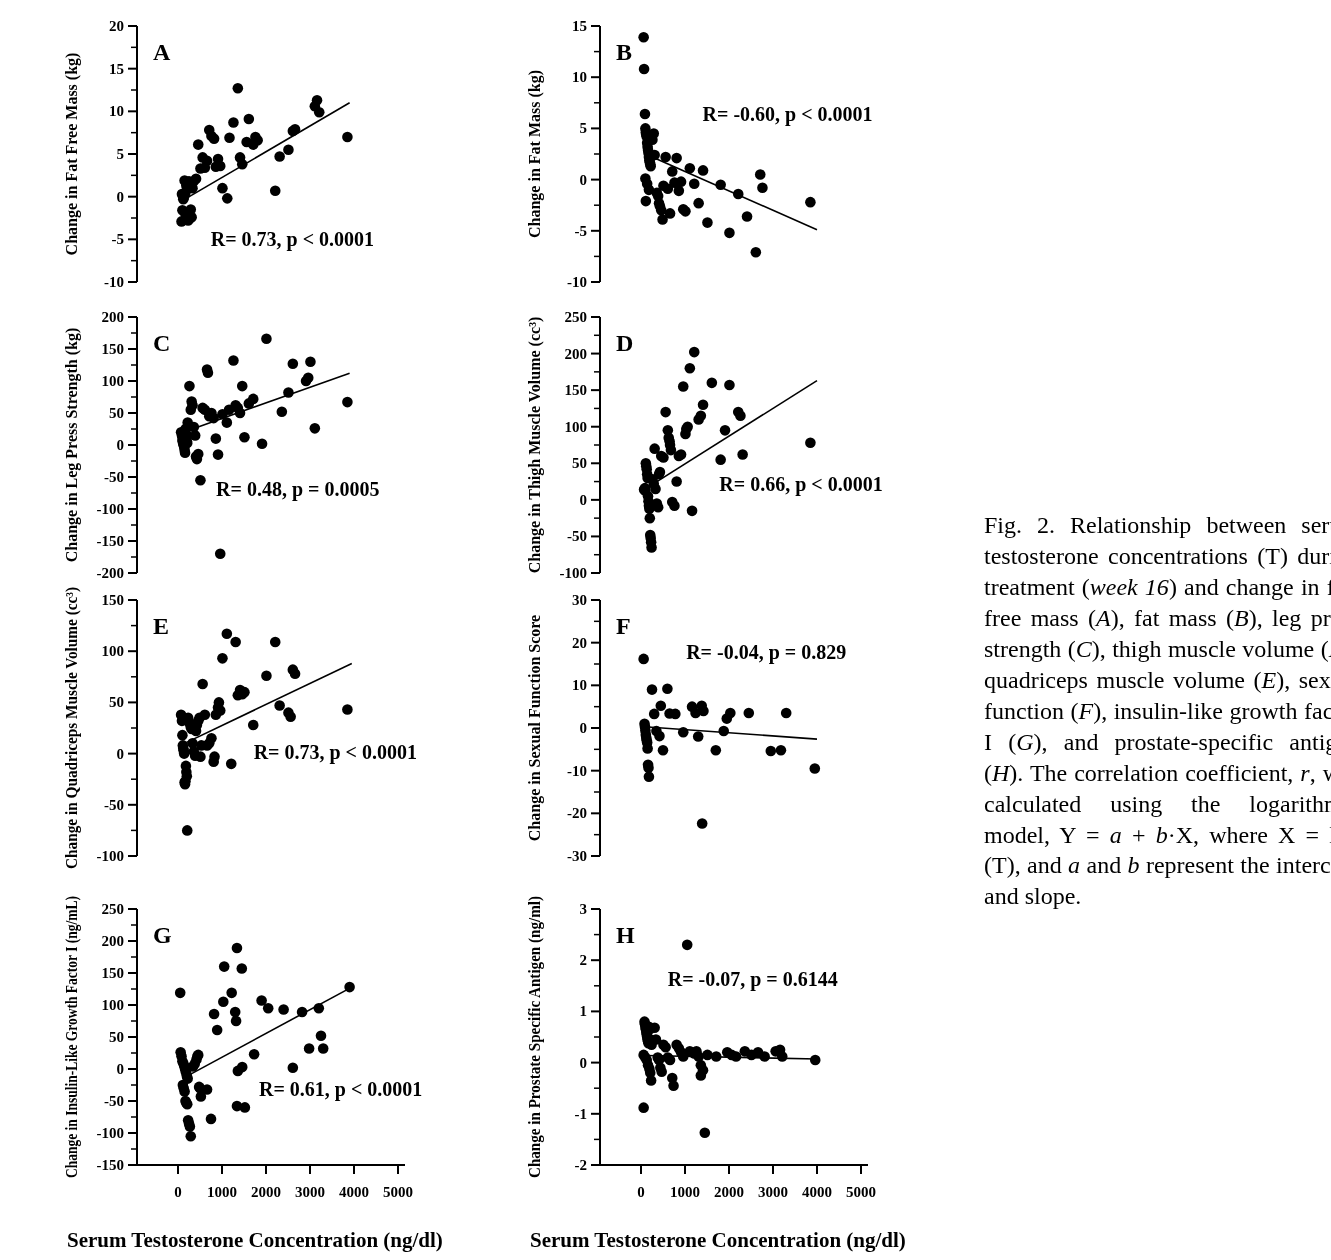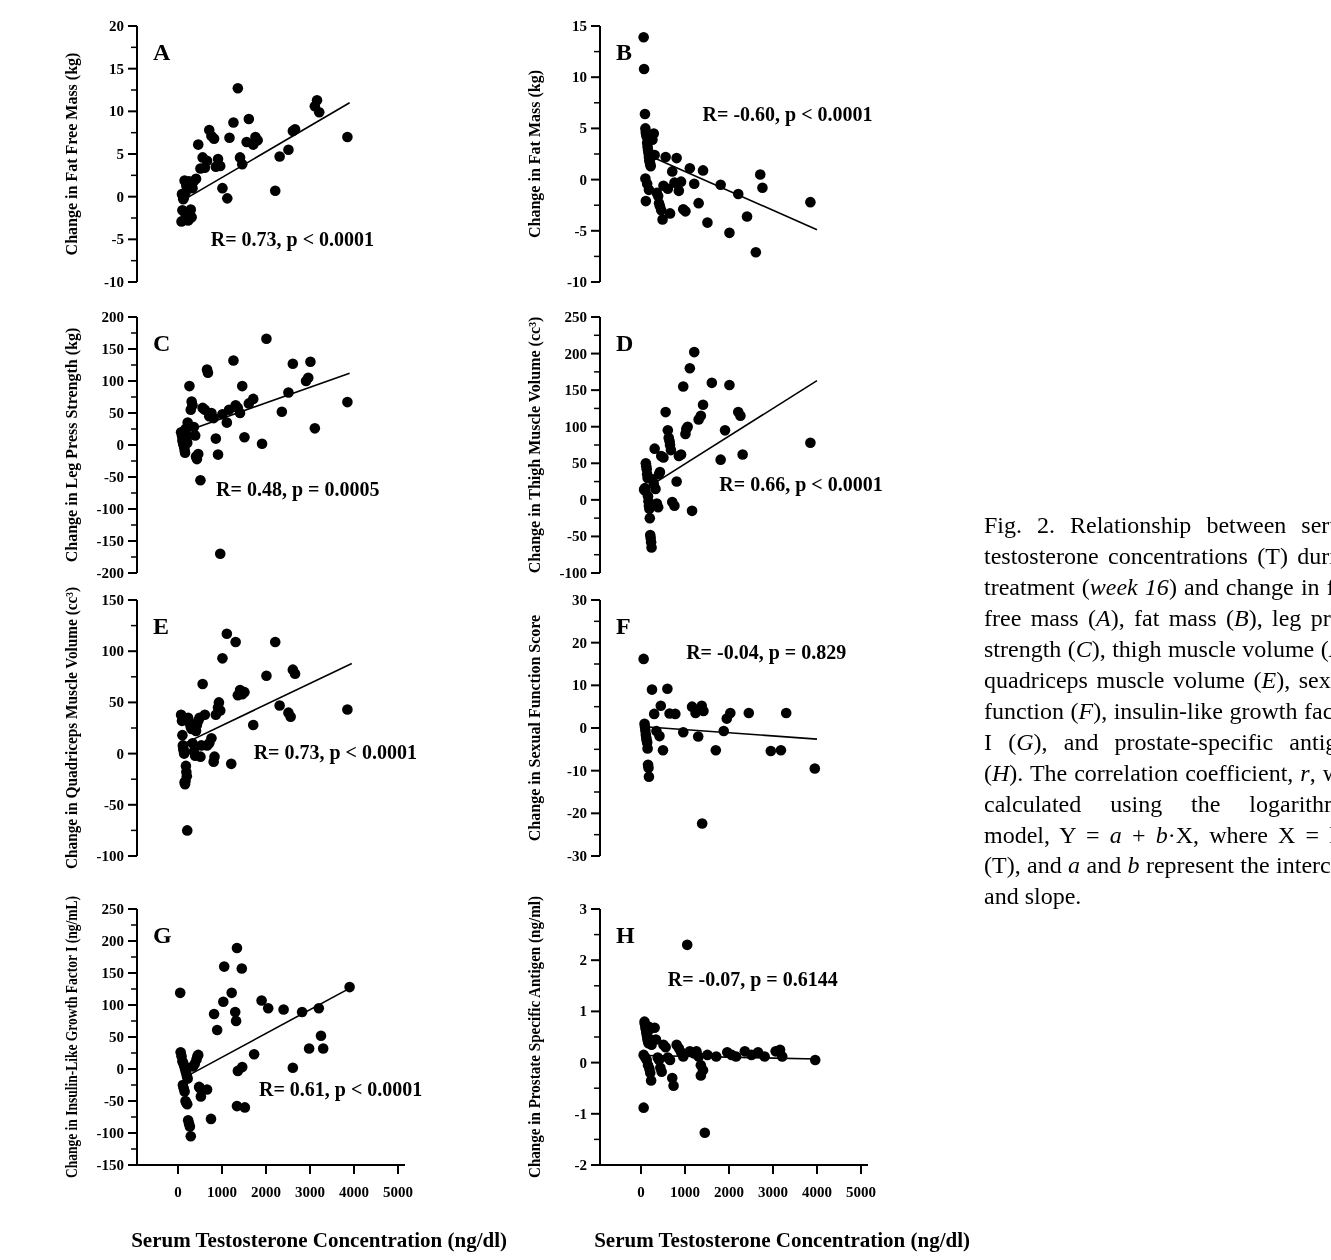--- a/index.html
+++ b/index.html
@@ -3,21 +3,21 @@
 <meta charset="utf-8">
 <style>
   html,body{margin:0;padding:0;background:#ffffff;}
   #figure{position:relative;width:1331px;height:1260px;background:#fff;
           font-family:"Liberation Serif","DejaVu Serif",serif;color:#000;overflow:hidden;}
   svg{overflow:visible;}
   .tick{font:bold 15px "Liberation Serif","DejaVu Serif",serif;fill:#000;}
   .ylab{font:bold 16px "Liberation Serif","DejaVu Serif",serif;fill:#000;}
   .letter{font:bold 24px "Liberation Serif","DejaVu Serif",serif;fill:#000;}
   .stats{font:bold 20px "Liberation Serif","DejaVu Serif",serif;fill:#000;}
-  .xlabel{position:absolute;width:440px;text-align:right;
+  .xlabel{position:absolute;width:440px;text-align:left;
           font:bold 21px "Liberation Serif","DejaVu Serif",serif;}
   .caption{position:absolute;left:984px;top:486px;width:376px;
            font-size:24px;line-height:1.29;text-align:justify;}
 </style>
 </head>
 <body>
 
 <div id="figure">
   <div class="xlabel" style="left:67px;top:1228px;">Serum Testosterone Concentration (ng/dl)</div>
   <div class="xlabel" style="left:530px;top:1228px;">Serum Testosterone Concentration (ng/dl)</div>

